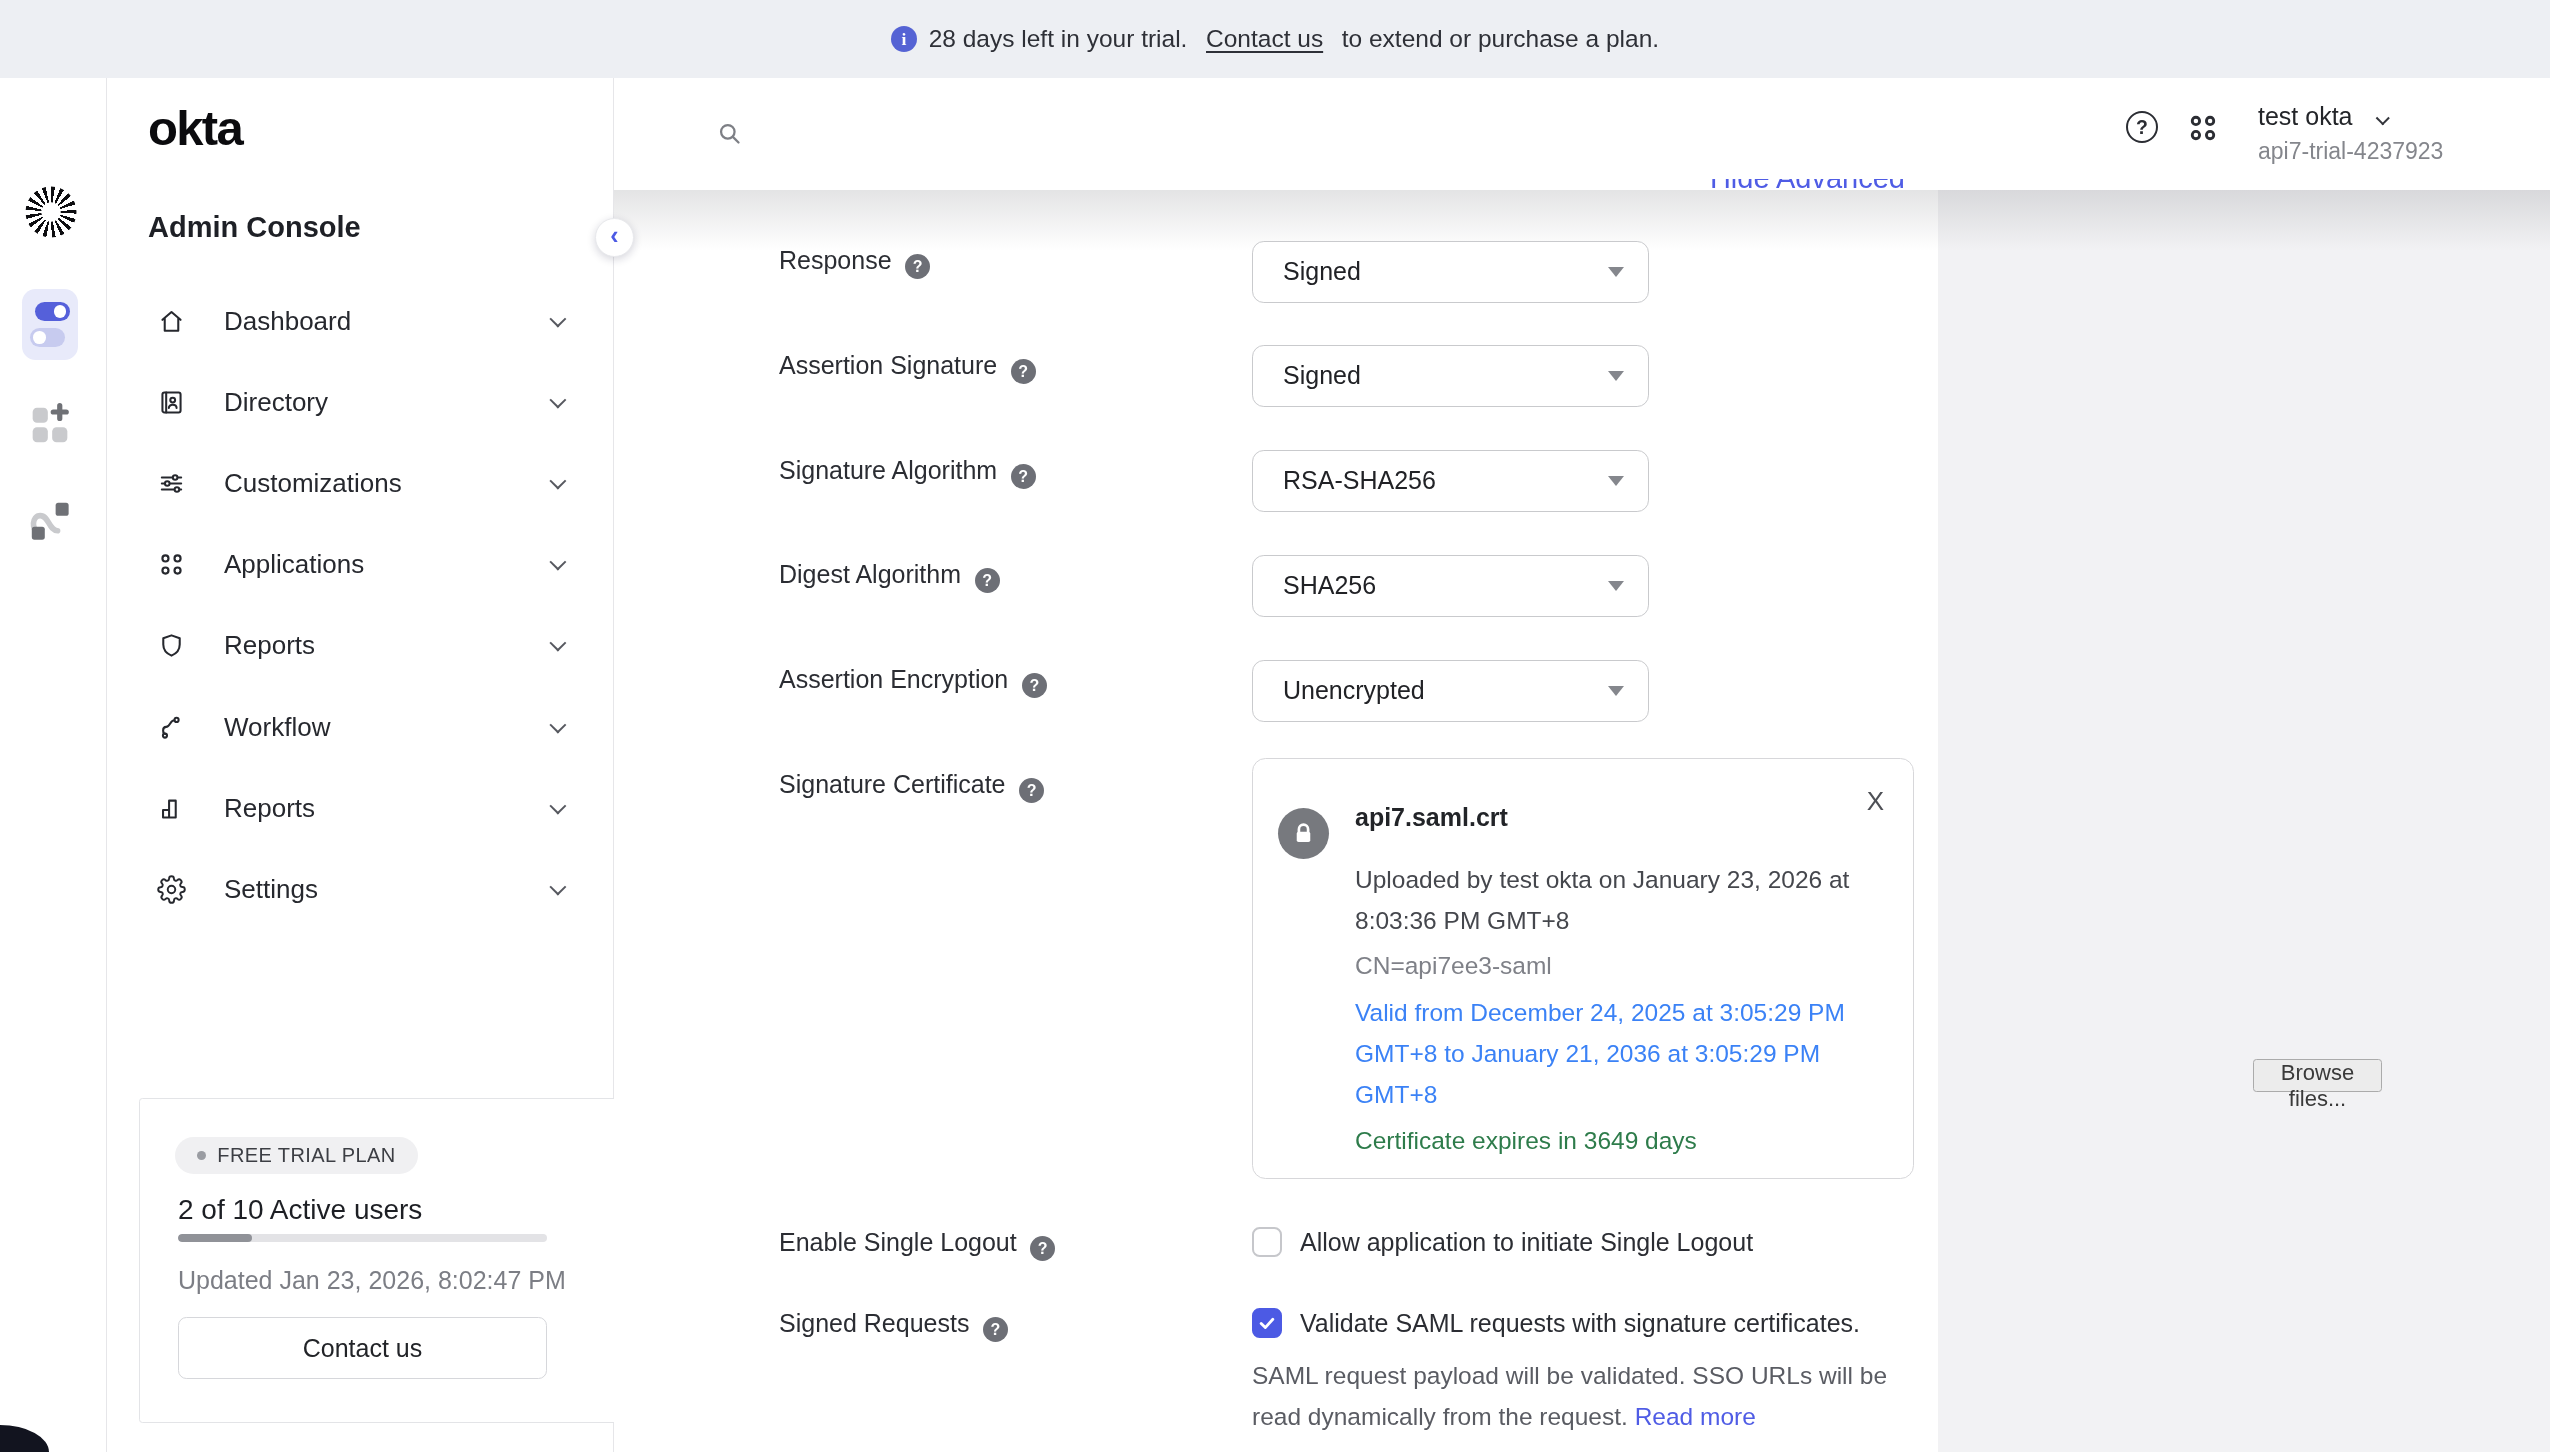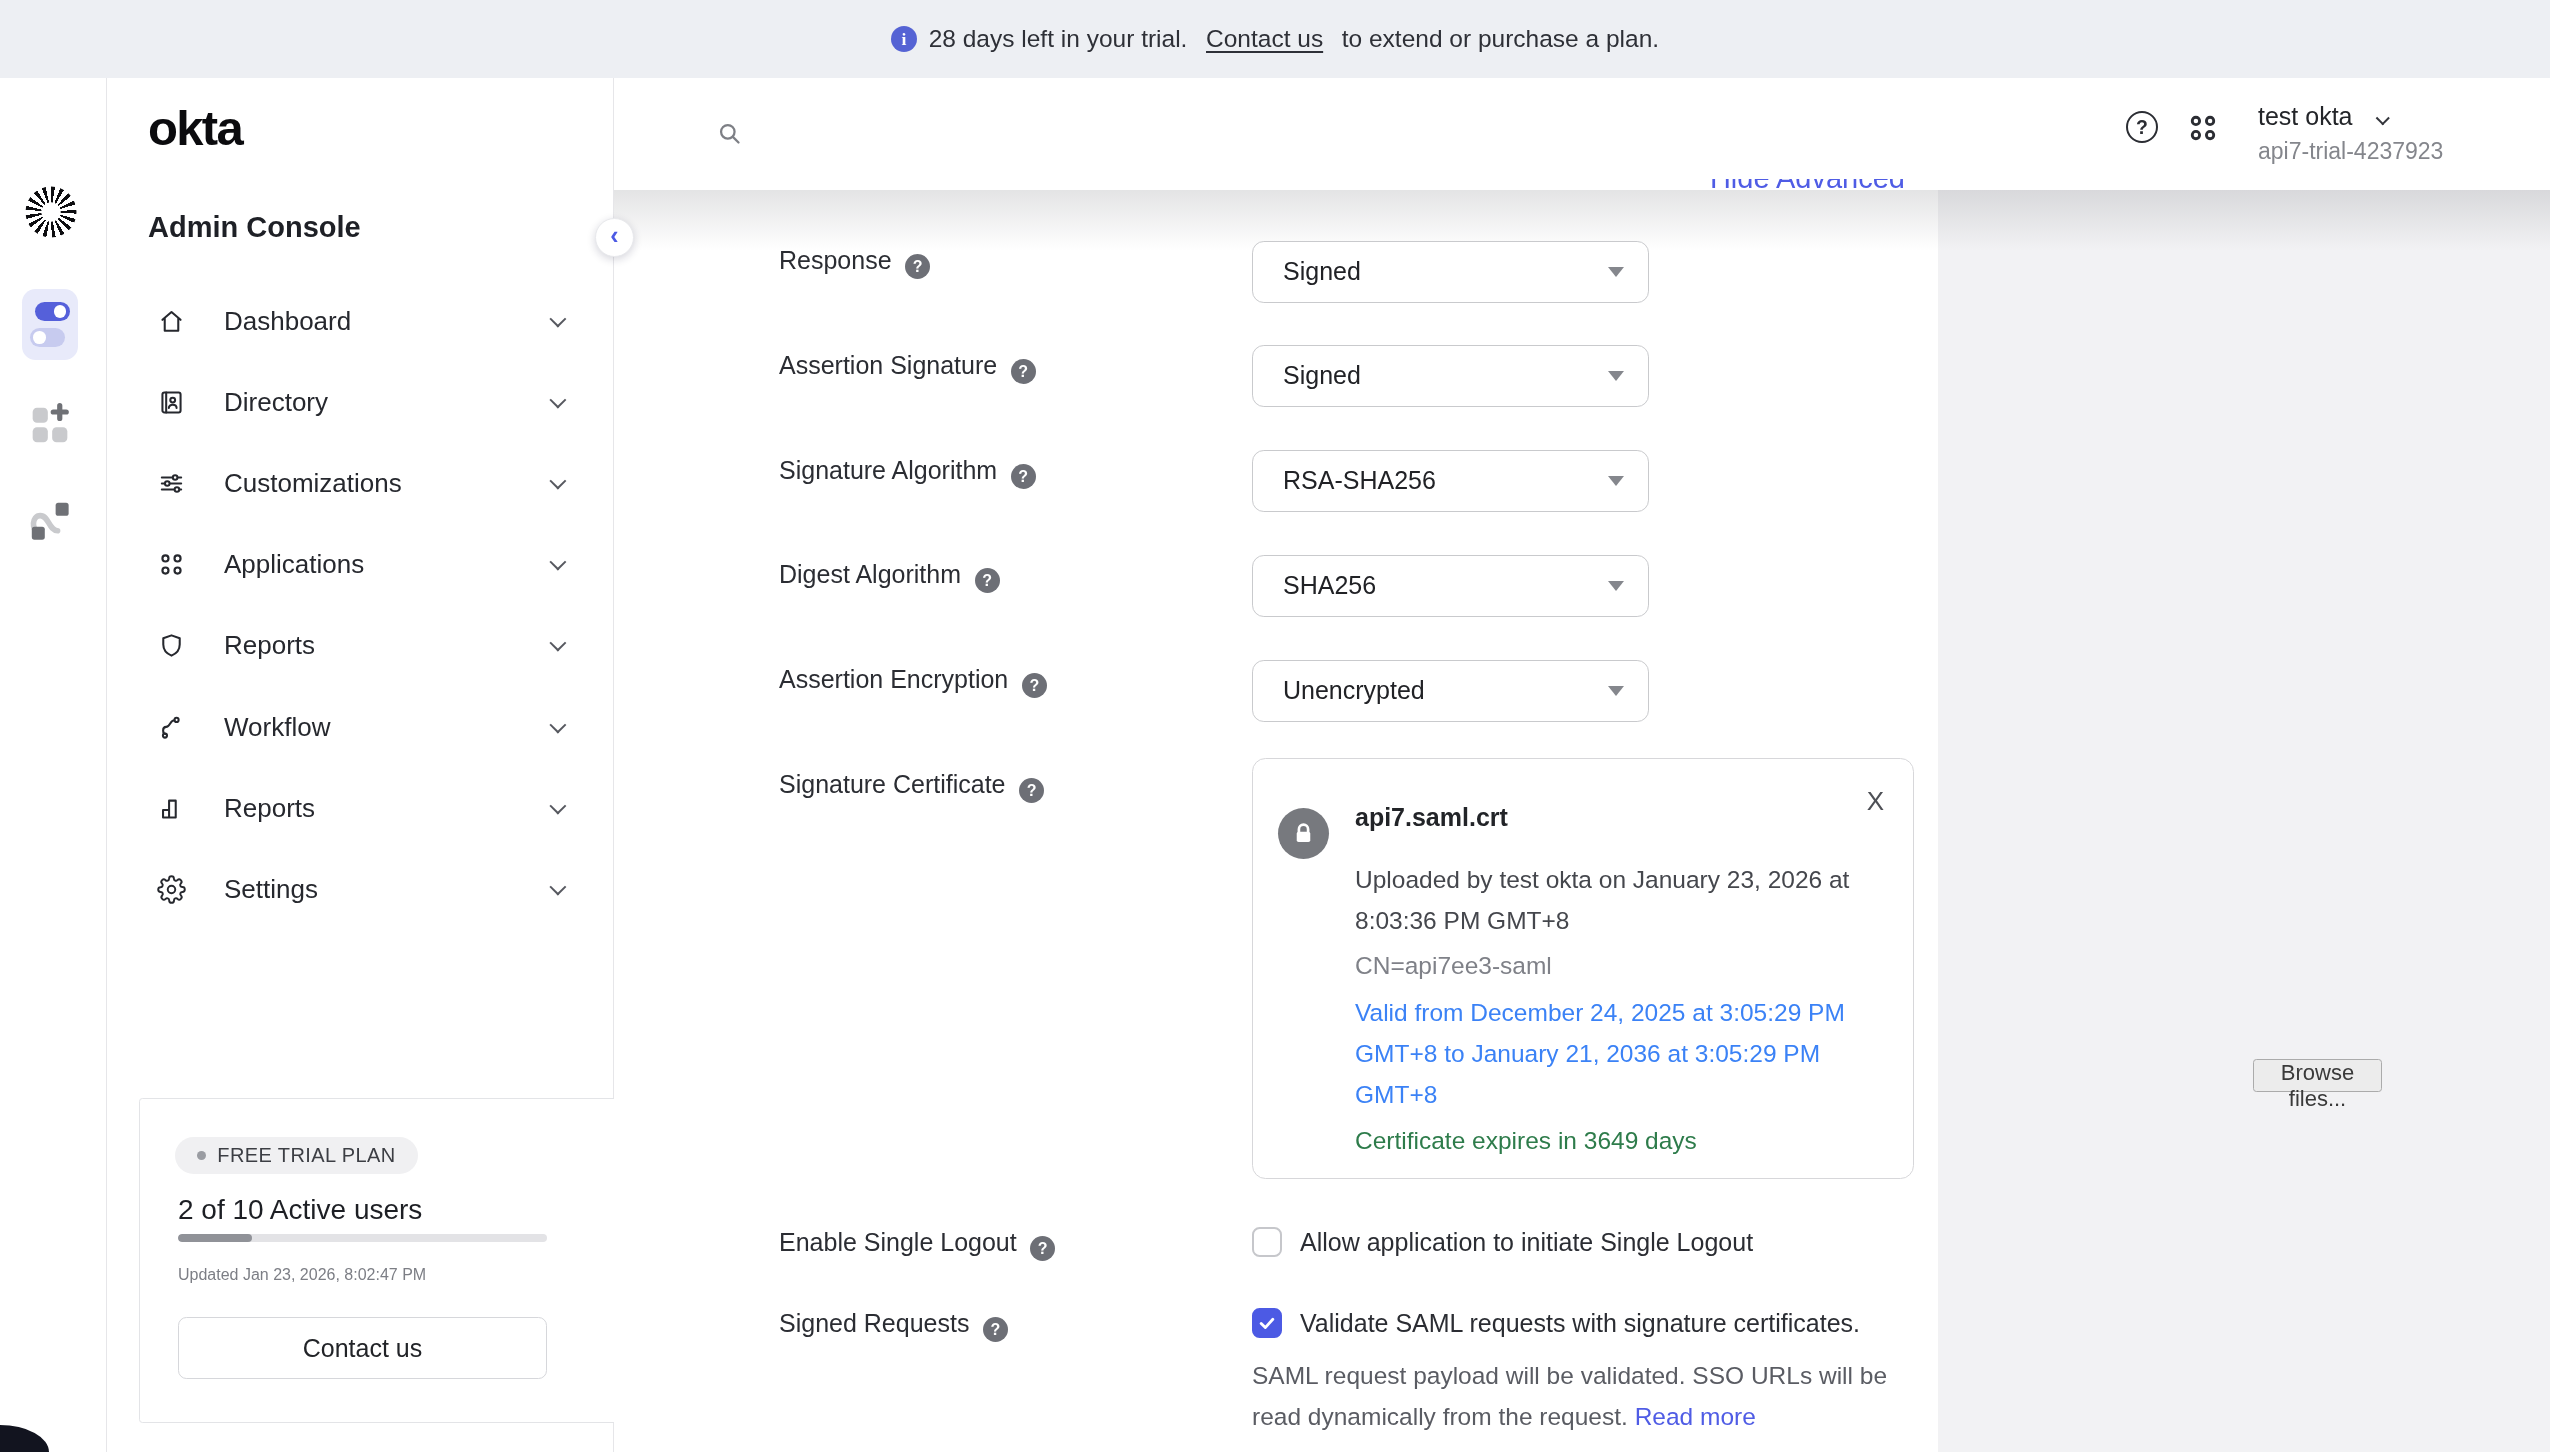--- a/index.html
+++ b/index.html
@@ -44,21 +44,21 @@
 
   
   .trial-box { position:absolute; left:32px; top:1020px; width:488px; height:325px; border:1.7px solid #e3e4e7; border-radius:3.4px; background:#fff; }
   .trial-badge { position:absolute; left:35px; top:38px; height:37px; padding:0 22px; border-radius:18.6px; background:#f0f0f2;
                  display:inline-flex; align-items:center; gap:11px; }
   .trial-badge .dot { width:9.3px; height:9.3px; border-radius:50%; background:#9a9ca2; }
   .trial-badge .txt { font-size:20px; font-weight:500; letter-spacing:0.4px; color:#3c3e44; }
   .trial-usage { position:absolute; left:38px; top:95px; font-size:28px; color:#1d1f24; }
   .trial-track { position:absolute; left:38px; top:135px; width:369px; height:7.6px; border-radius:4.2px; background:#e3e3e6; overflow:hidden; }
   .trial-fill  { height:100%; width:20%; background:#909298; border-radius:4.2px; }
-  .trial-updated { position:absolute; left:38px; top:167px; font-size:16px; color:#7c7e85; }
+  .trial-updated { position:absolute; left:38px; top:167px; font-size:25px; color:#7c7e85; }
   .trial-contact { position:absolute; left:38px; top:218px; width:369px; height:62px; background:#fff; border:1.7px solid #d6d7db;
                    border-radius:8.4px; font-size:25px; font-weight:500; color:#222428; display:flex; align-items:center;
                    justify-content:center; cursor:pointer; font-family:"Liberation Sans", sans-serif; }
 
   
   .main-header { position:absolute; left:614px; top:78px; width:1936px; height:112px; background:#fff; z-index:10; }
   .search { position:absolute; left:82px; top:22px; width:847px; height:66px; border:1.7px solid #909298; border-radius:11.8px;
             background:#fff; font-size:24.5px; color:#33353b; padding:0 25px 0 66px; outline:none;
             font-family:"Liberation Sans", sans-serif; }
   .search::placeholder { color:#9fa1a7; }

